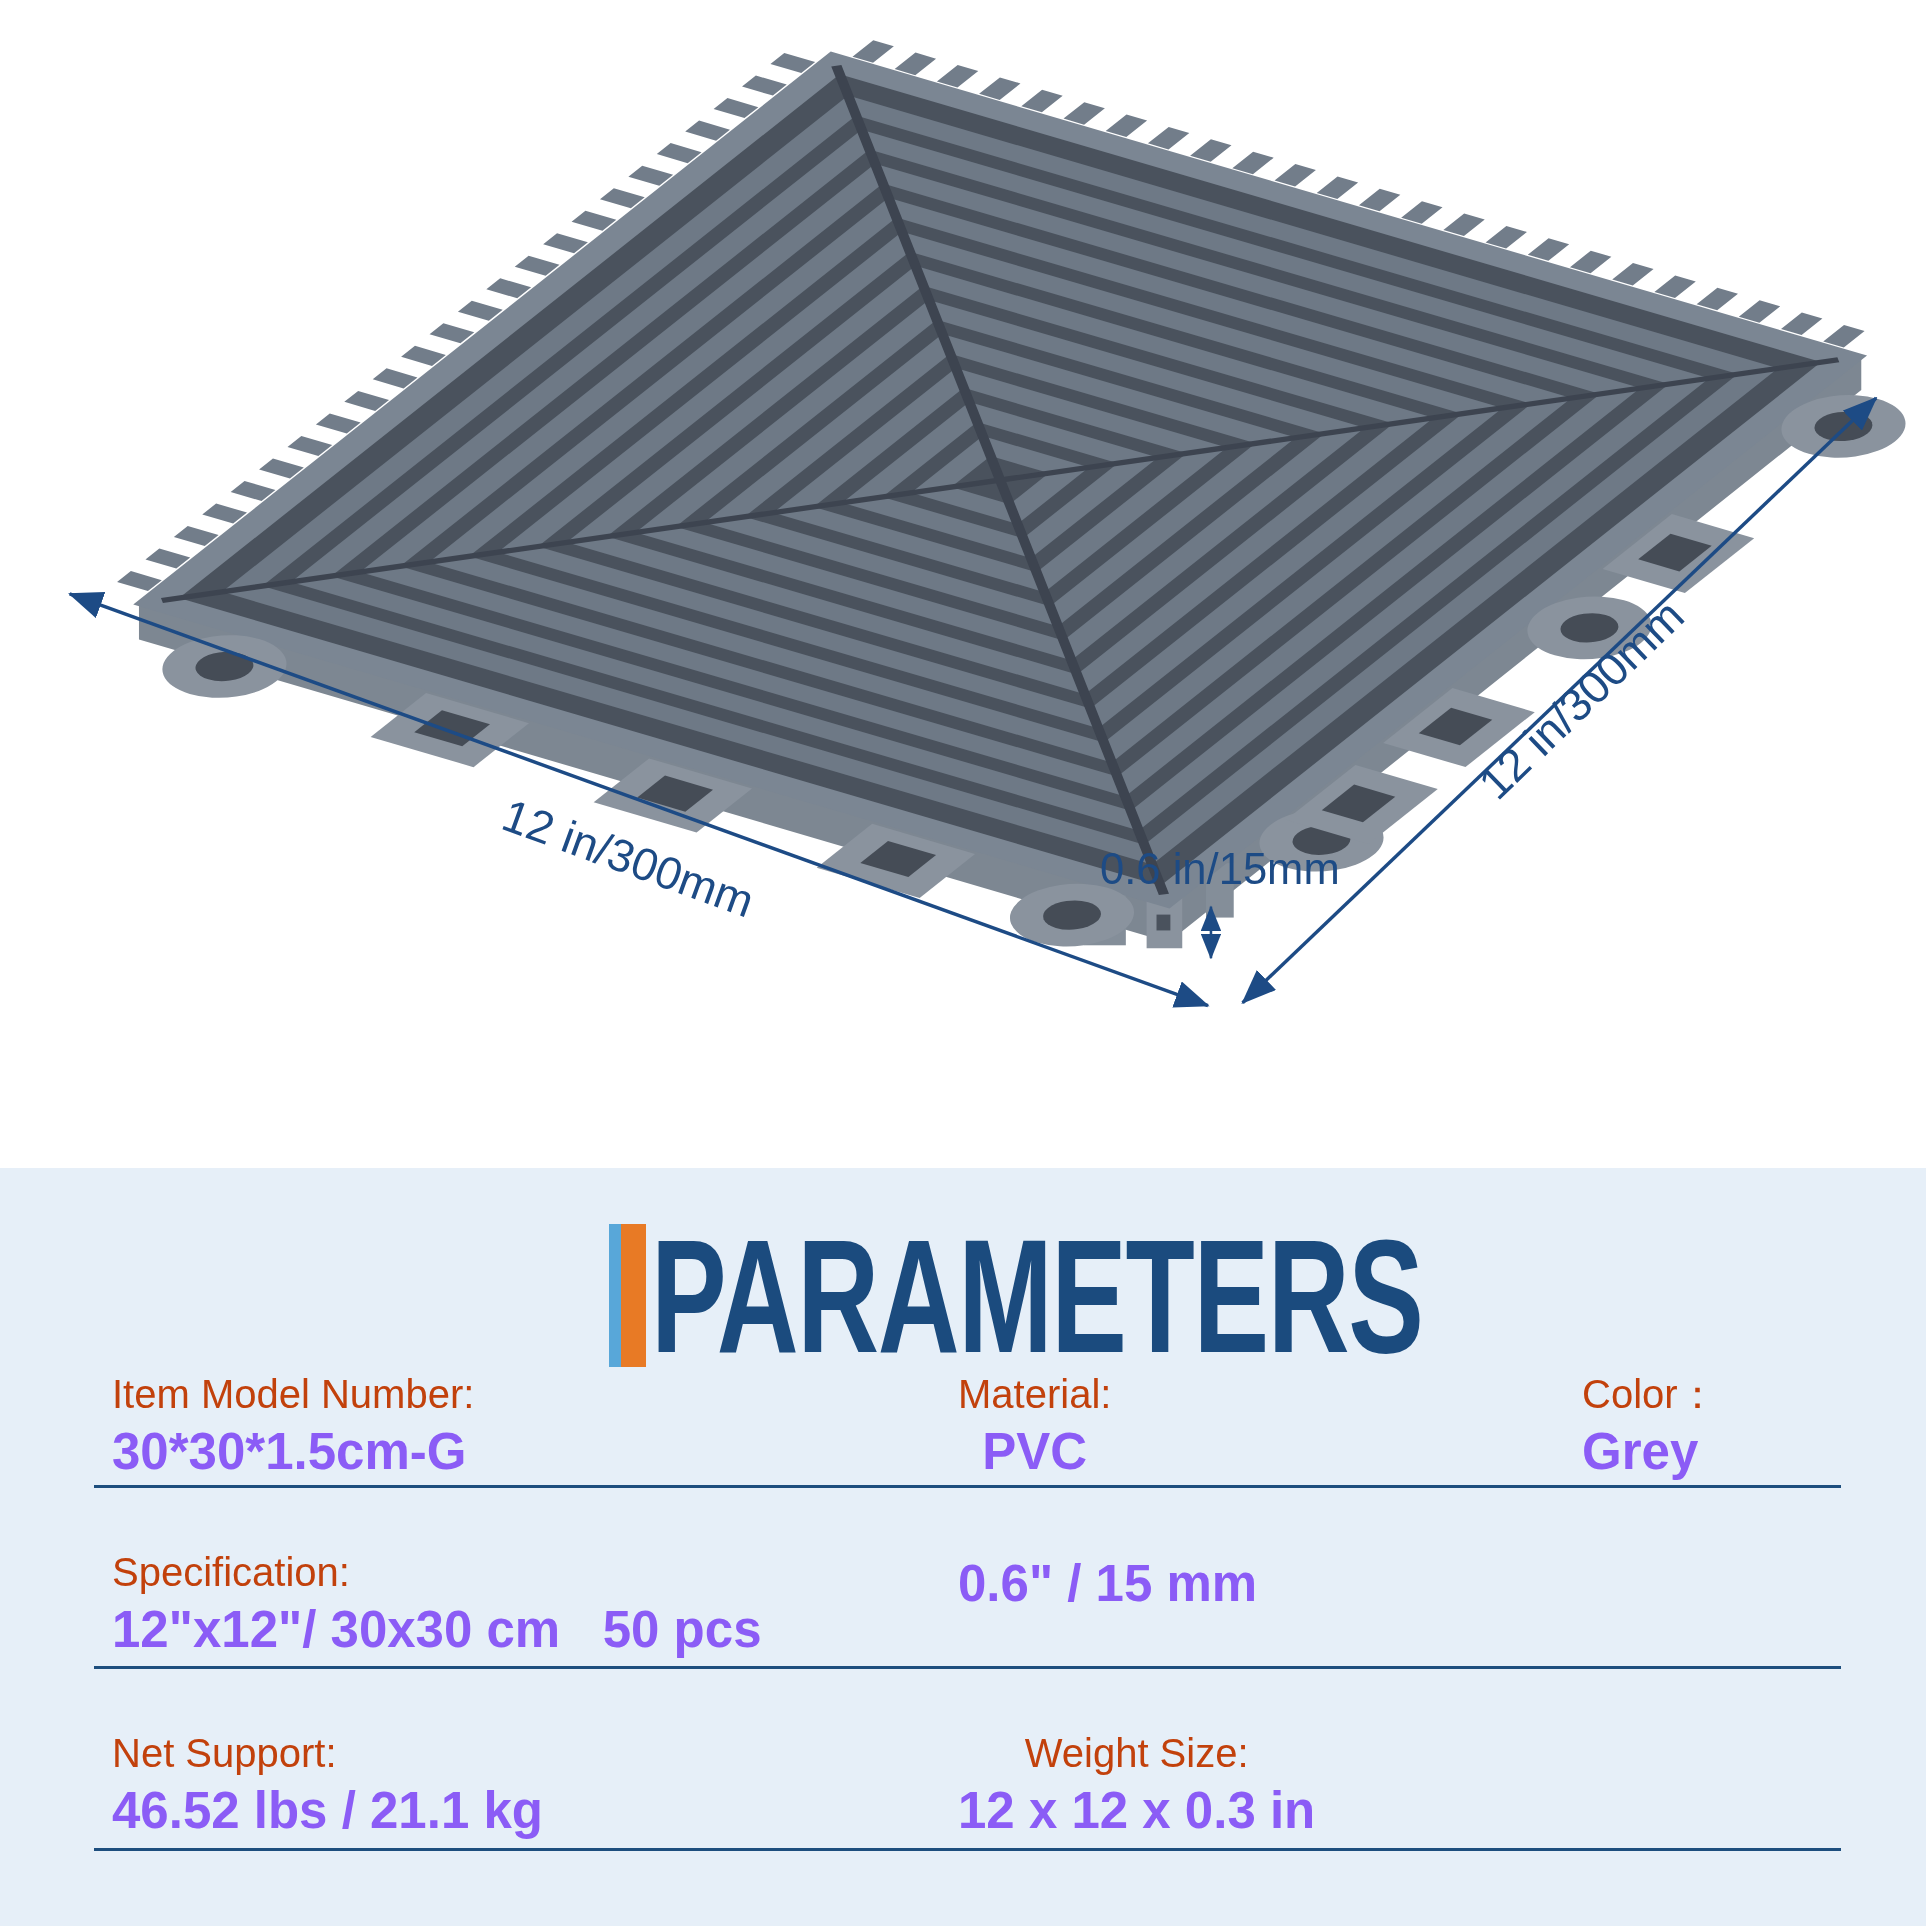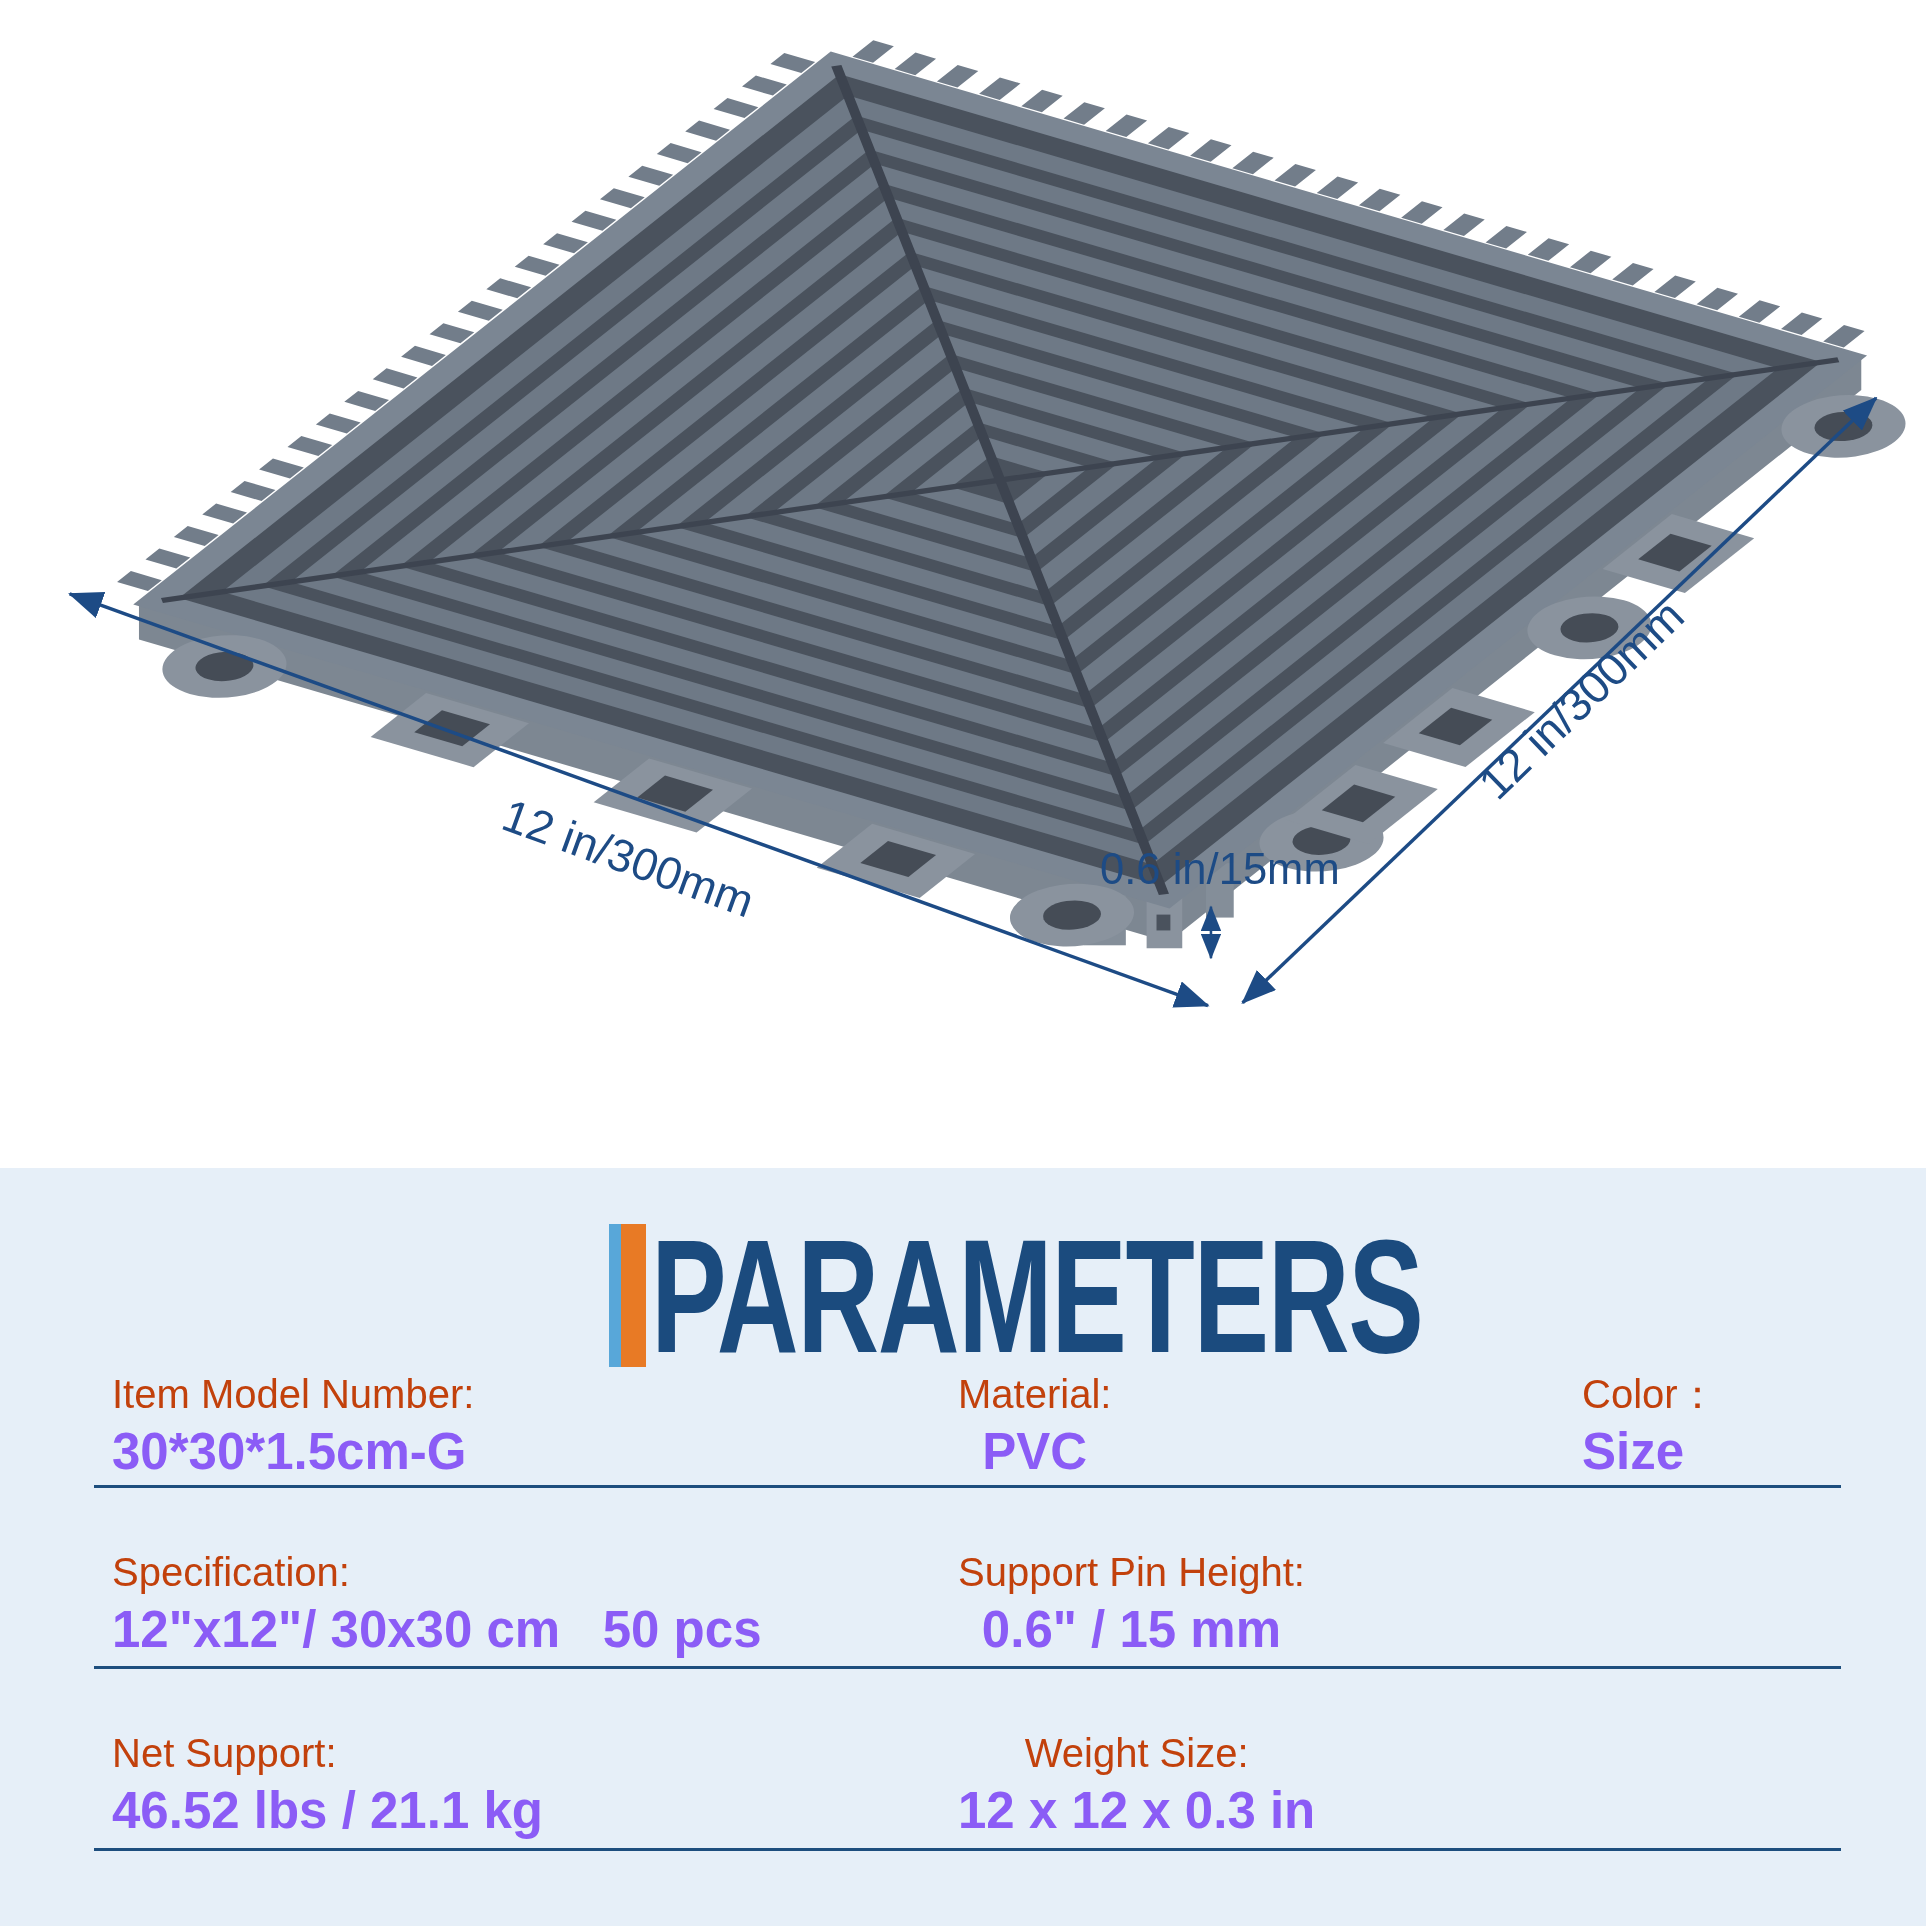--- a/index.html
+++ b/index.html
@@ -141,32 +141,31 @@
     <div class="cell c1">
       <div class="plabel">Item Model Number:</div>
       <div class="pvalue">30*30*1.5cm-G</div>
     </div>
     <div class="cell c2">
       <div class="plabel">Material:</div>
       <div class="pvalue">PVC</div>
     </div>
     <div class="cell c3">
       <div class="plabel">Color：</div>
-      <div class="pvalue">Size</div>
+      <div class="pvalue">Grey</div>
     </div>
   </div>
   <div class="hr" style="top:317px"></div>
 
   <div class="trow" style="top:381px">
     <div class="cell c1">
       <div class="plabel">Specification:</div>
       <div class="pvalue">12"x12"/ 30x30 cm   50 pcs</div>
     </div>
     <div class="cell c2">
-      <div class="plabel">Support Pin Height:</div>
       <div class="pvalue">0.6" / 15 mm</div>
     </div>
   </div>
   <div class="hr" style="top:498px"></div>
 
   <div class="trow" style="top:562px">
     <div class="cell c1">
       <div class="plabel">Net Support:</div>
       <div class="pvalue">46.52 lbs / 21.1 kg</div>
     </div>

